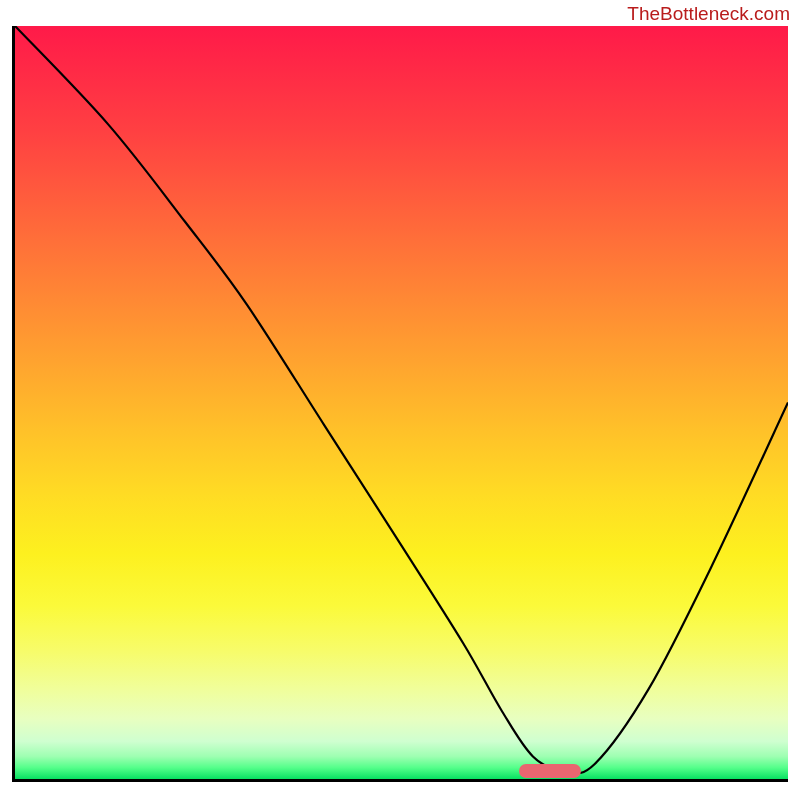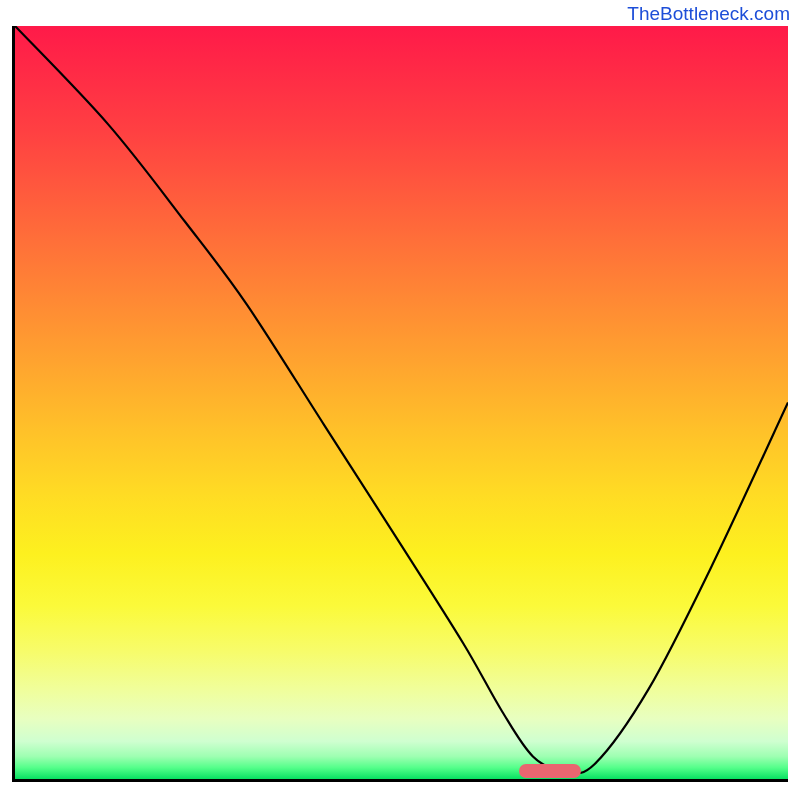--- a/index.html
+++ b/index.html
@@ -8,21 +8,21 @@
     height: 800px;
     background: #ffffff;
     position: relative;
     font-family: Arial, sans-serif;
   }
   .watermark {
     position: absolute;
     top: 3px;
     right: 10px;
     font-size: 19px;
-    color: #1d4ed8;
+    color: #b91c1c;
     font-weight: normal;
   }
   .chart-area {
     position: absolute;
     top: 26px;
     left: 12px;
     width: 776px;
     height: 756px;
     border-left: 3px solid #000;
     border-bottom: 3px solid #000;

